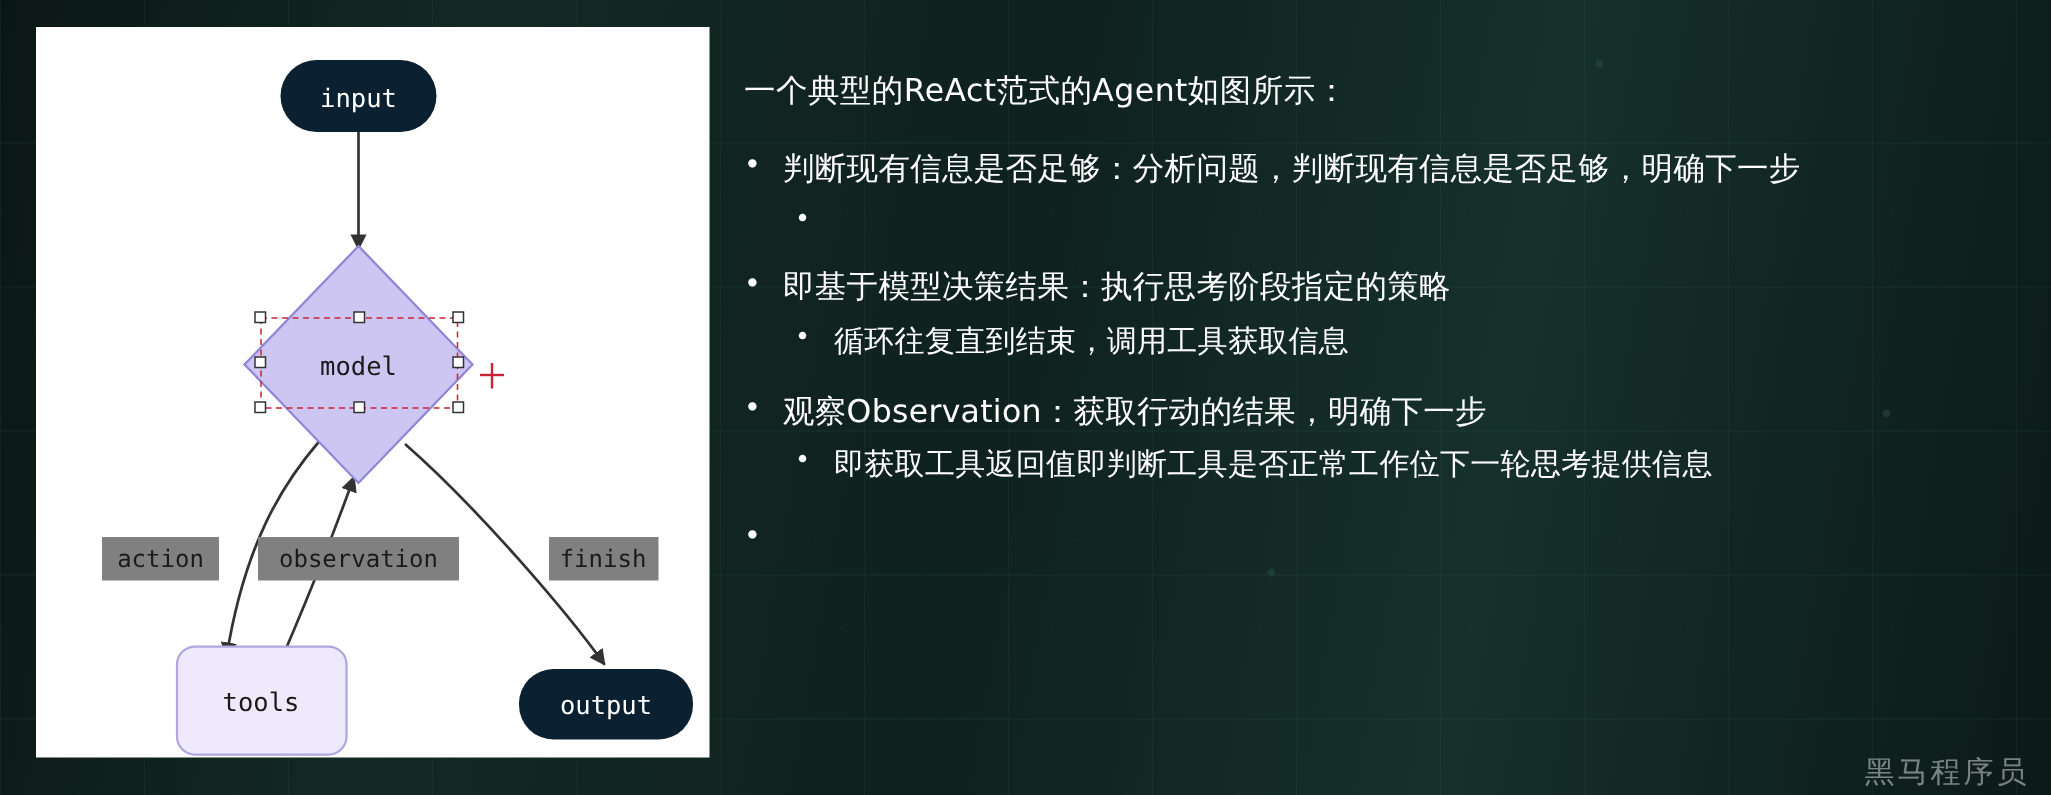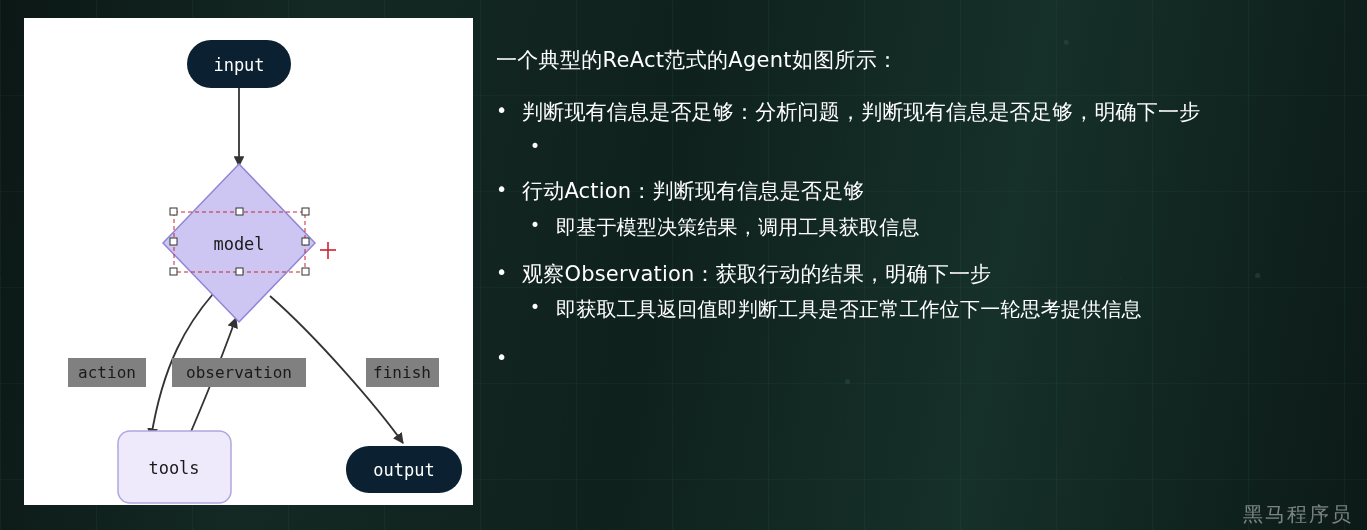--- a/index.html
+++ b/index.html
@@ -224,25 +224,25 @@
         <span>判断现有信息是否足够：分析问题，判断现有信息是否足够，明确下一步</span>
       </div>
       <div class="b2">
         <span class="dot">•</span>
       </div>
     </div>
 
     <div class="bullet-group">
       <div class="b1">
         <span class="dot">•</span>
-        <span>行动Action：判断现有信息是否足够</span>
+        <span>即基于模型决策结果：执行思考阶段指定的策略</span>
       </div>
       <div class="b2">
         <span class="dot">•</span>
-        <span>即基于模型决策结果，调用工具获取信息</span>
+        <span>循环往复直到结束，调用工具获取信息</span>
       </div>
     </div>
 
     <div class="bullet-group">
       <div class="b1">
         <span class="dot">•</span>
         <span>观察Observation：获取行动的结果，明确下一步</span>
       </div>
       <div class="b2">
         <span class="dot">•</span>

